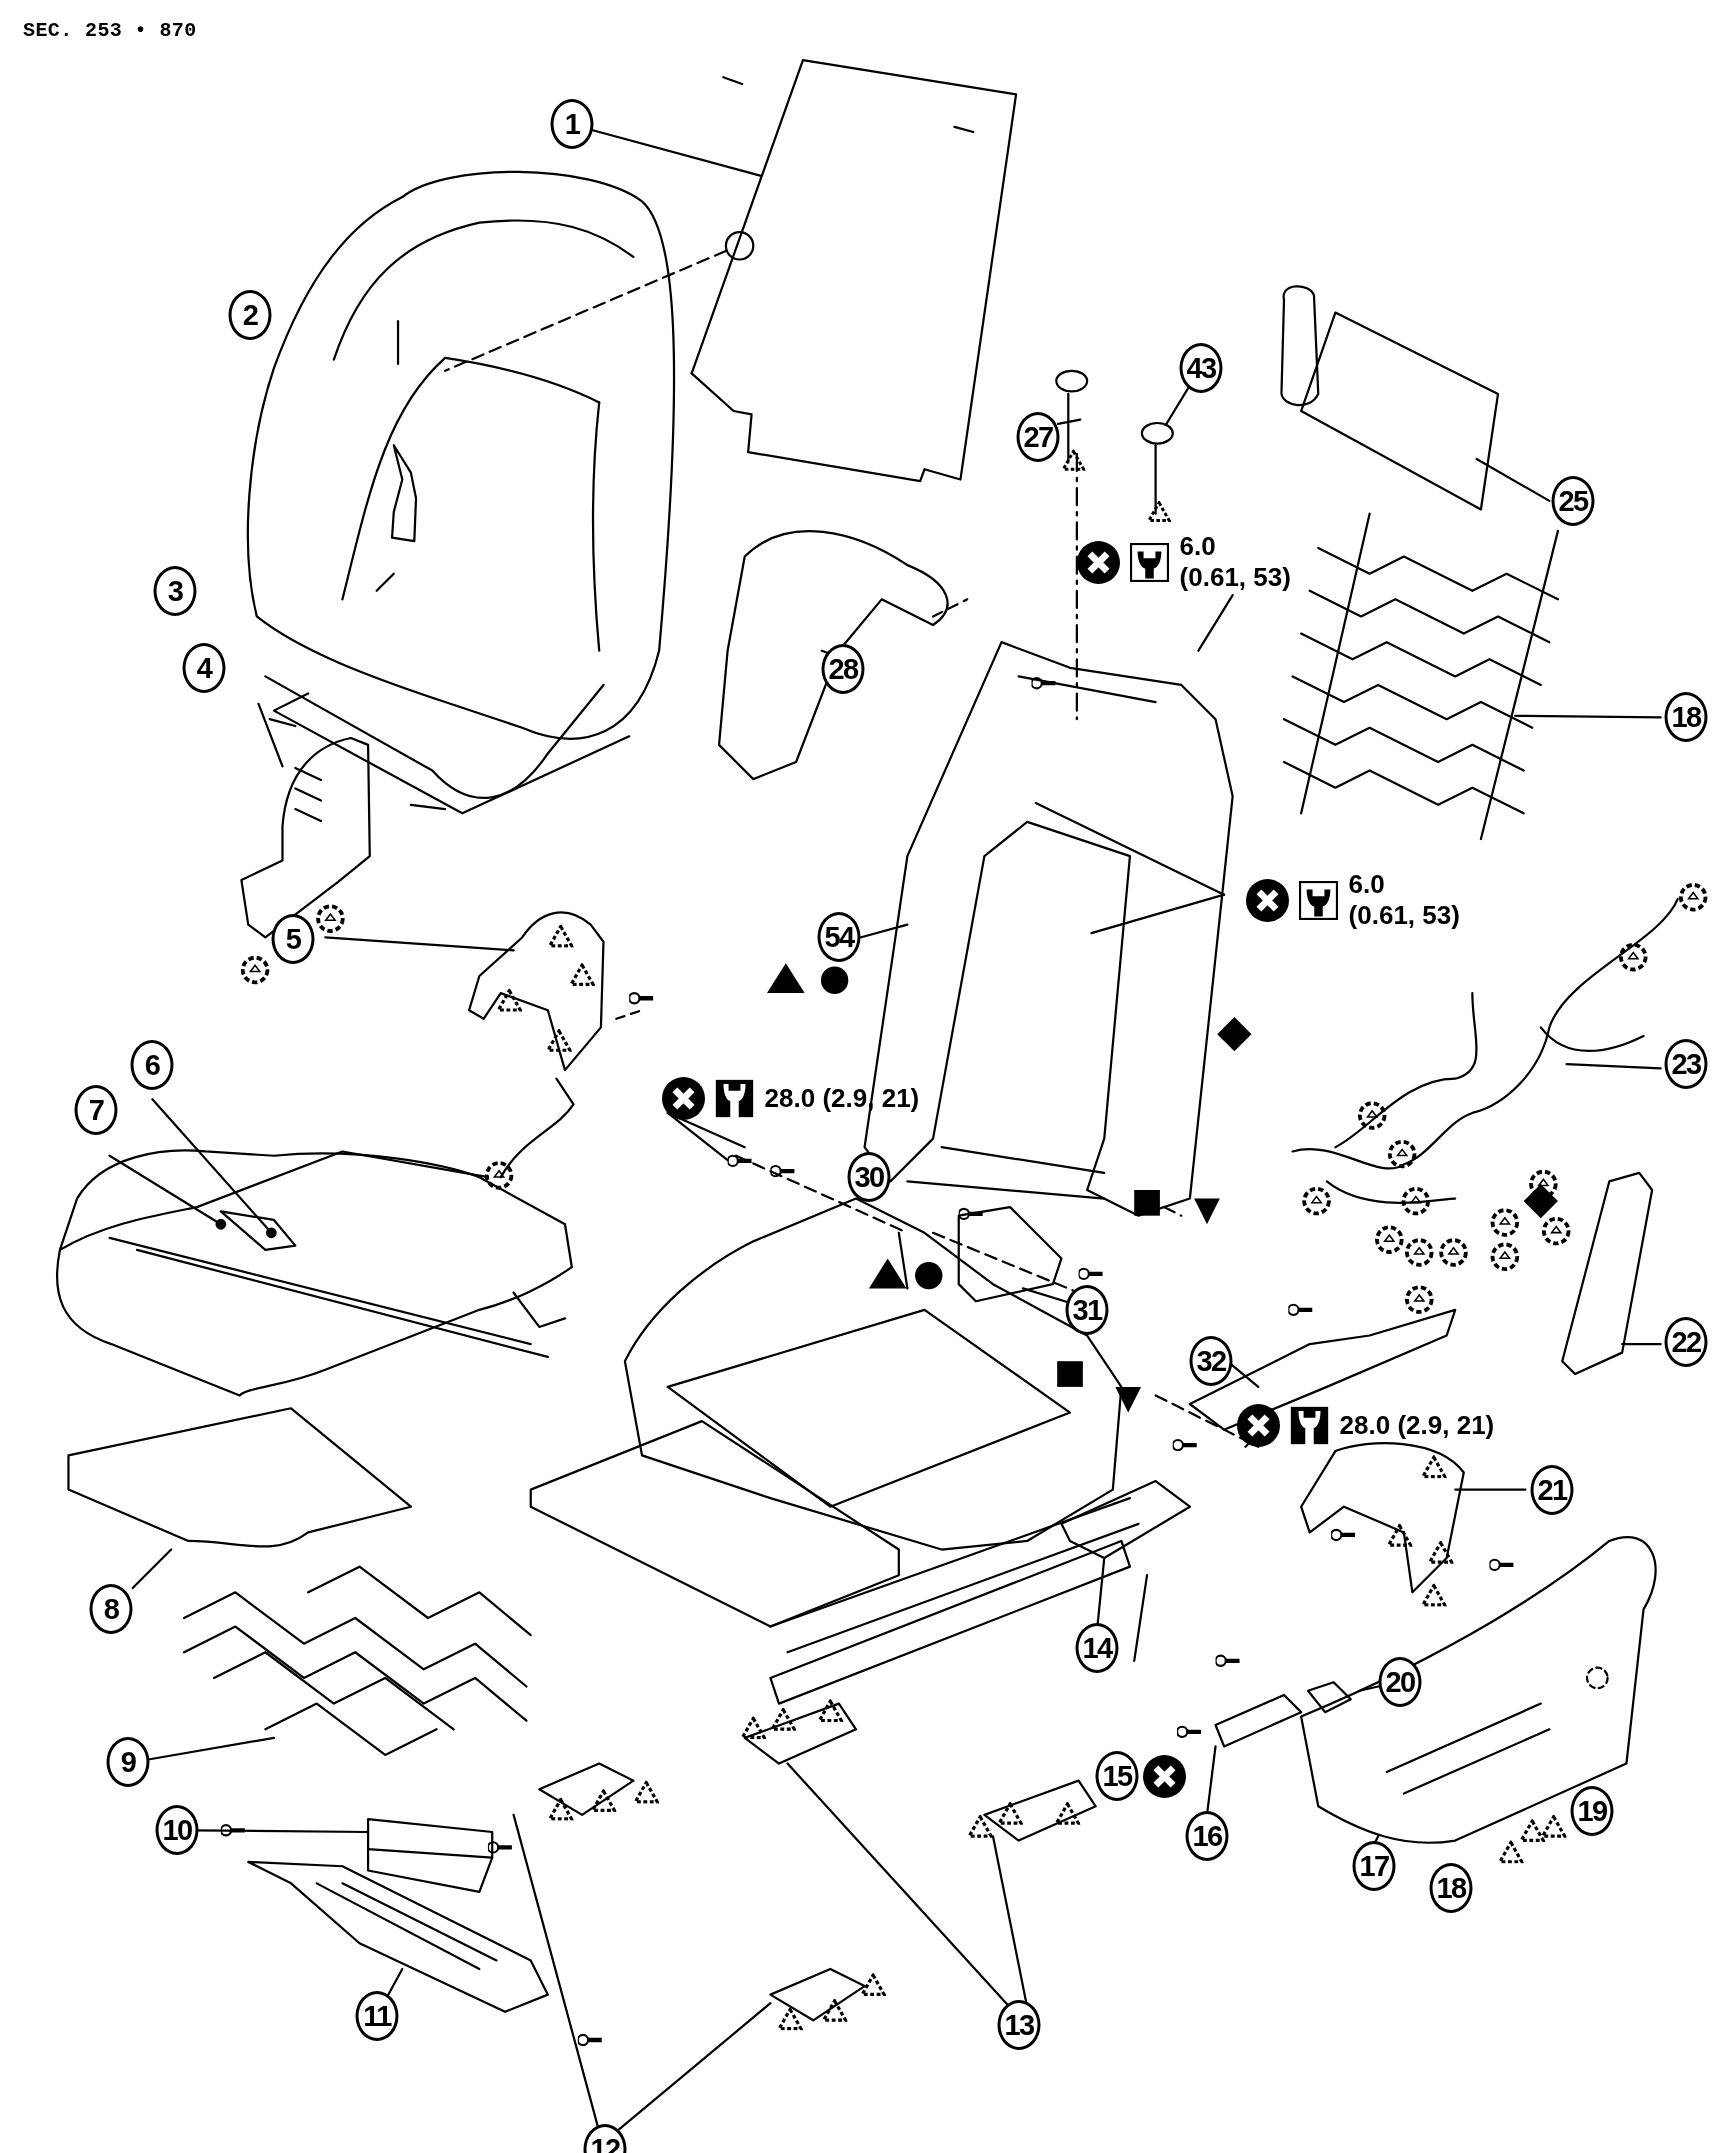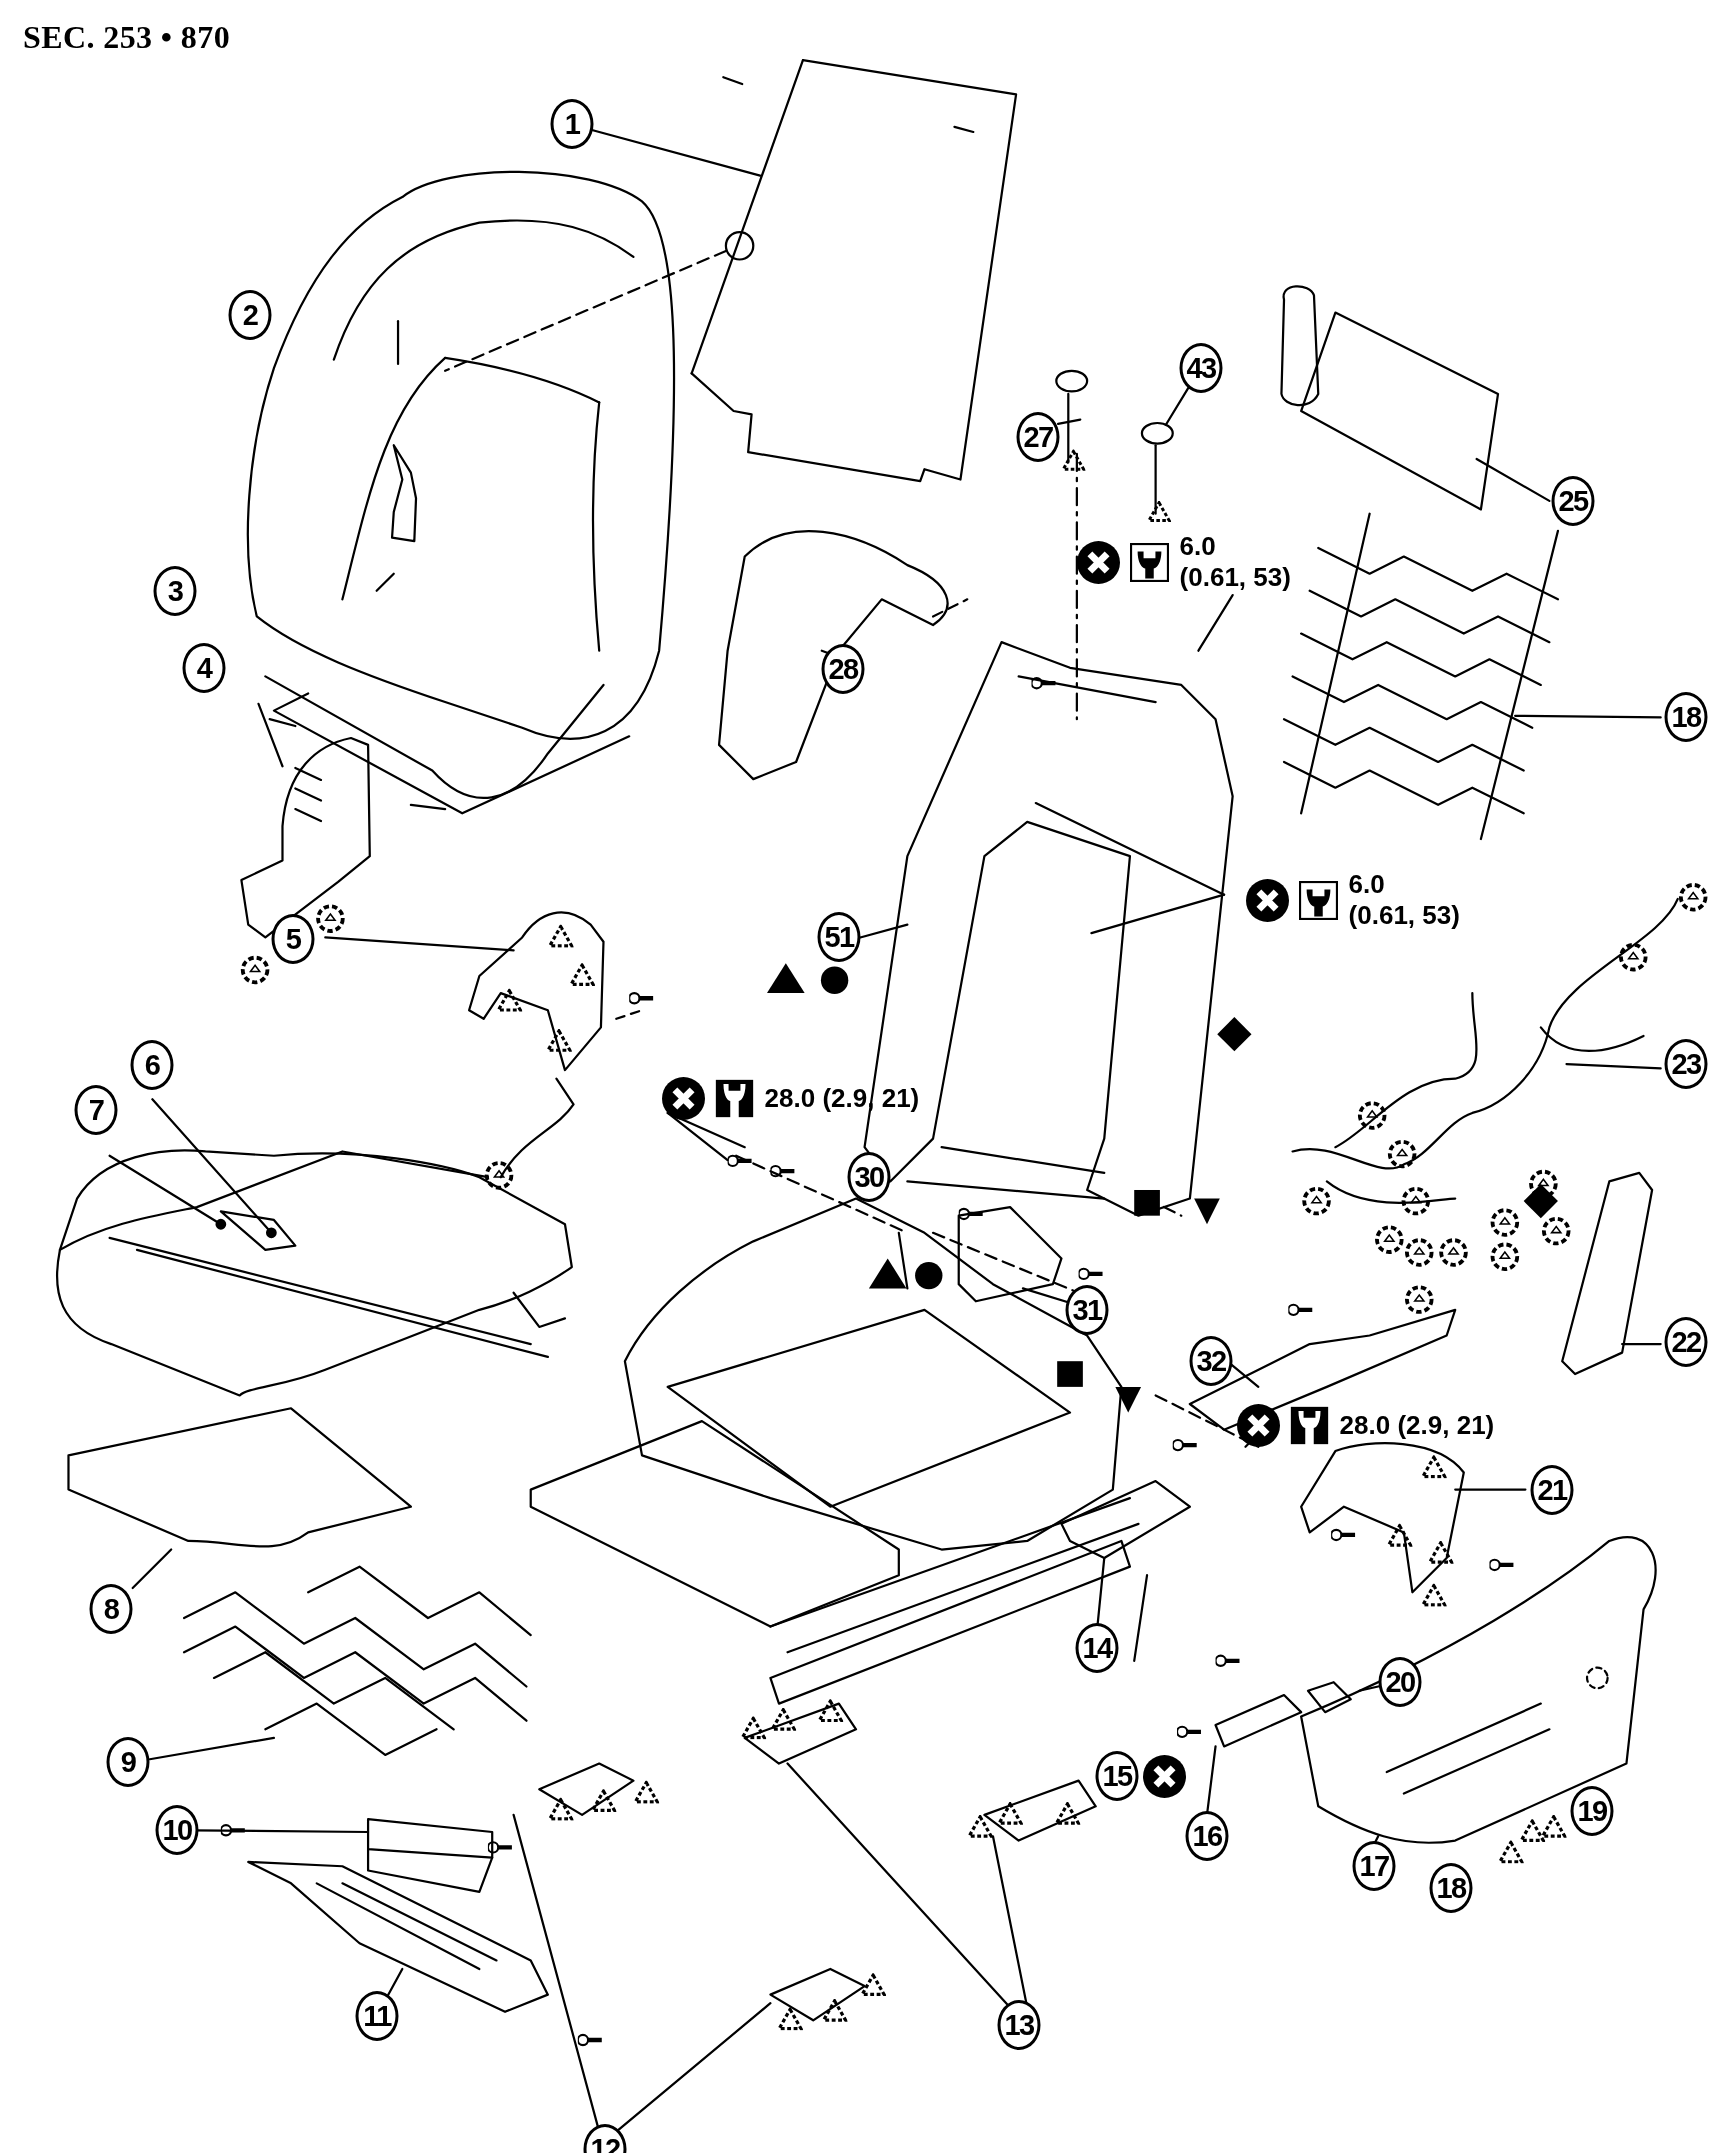--- a/index.html
+++ b/index.html
@@ -1,20 +1,20 @@
 <!DOCTYPE html>
 <html style="font-size:13.7px"><head>
 <meta charset="utf-8">
 <style>
   html, body { margin: 0; padding: 0; background: #ffffff; }
   body { width: 1730px; height: 2154px; position: relative; overflow: hidden;
          font-family: "Liberation Sans", sans-serif; color: #000; }
   #diagram { position: absolute; left: 0; top: 0; width: 1730px; height: 2154px; }
-  .section-title { position: absolute; left: 23px; top: 19px; font-size: 32px; font-weight: bold;
-                   letter-spacing: 0.4px; font-family: Liberation Serif, serif; }
+  .section-title { position: absolute; left: 23px; top: 19px; font-size: 20px; font-weight: bold;
+                   letter-spacing: 0.4px; font-family: Liberation Mono, monospace; }
   .callout { position: absolute; width: 43px; height: 50px; border: 3.4px solid #000; border-radius: 50%;
              background: #fff; display: flex; align-items: center; justify-content: center;
              font-size: 29px; font-weight: bold; font-family: "Liberation Sans Narrow", "Liberation Sans", sans-serif;
              transform: translate(-50%, -50%); letter-spacing: -1.7px; box-sizing: border-box; }
   .torque { position: absolute; display: flex; align-items: center; gap: 10.3px; }
   .x-icon { width: 43px; height: 43px; }
   .wrench-icon { width: 39px; height: 39px; }
   .torque-text { font-size: 26px; font-weight: bold; line-height: 31px; }
   .mark { position: absolute; }
 </style>
@@ -331,21 +331,21 @@
   <div class="callout" style="left:1592px;top:1811px">19</div>
   <div class="callout" style="left:1400px;top:1682px">20</div>
   <div class="callout" style="left:1552px;top:1490px">21</div>
   <div class="callout" style="left:1686px;top:1342px">22</div>
   <div class="callout" style="left:1686px;top:1064px">23</div>
   <div class="callout" style="left:1686px;top:717px">18</div>
   <div class="callout" style="left:1573px;top:501px">25</div>
   <div class="callout" style="left:1201px;top:368px">43</div>
   <div class="callout" style="left:1038px;top:437px">27</div>
   <div class="callout" style="left:843px;top:669px">28</div>
-  <div class="callout" style="left:839px;top:937px">51</div>
+  <div class="callout" style="left:839px;top:937px">54</div>
   <div class="callout" style="left:869px;top:1177px">30</div>
   <div class="callout" style="left:1087px;top:1310px">31</div>
   <div class="callout" style="left:1211px;top:1361px">32</div>
 
   <svg class="mark" style="left:1143px;top:1755px" width="43" height="43" viewBox="0 0 50 50">
     <circle cx="25" cy="25" r="25" fill="#000"></circle>
     <path d="M15 15 L35 35 M35 15 L15 35" stroke="#fff" stroke-width="8" stroke-linecap="butt"></path>
   </svg>
 
   <div class="torque" style="left:1077px;top:531px">

